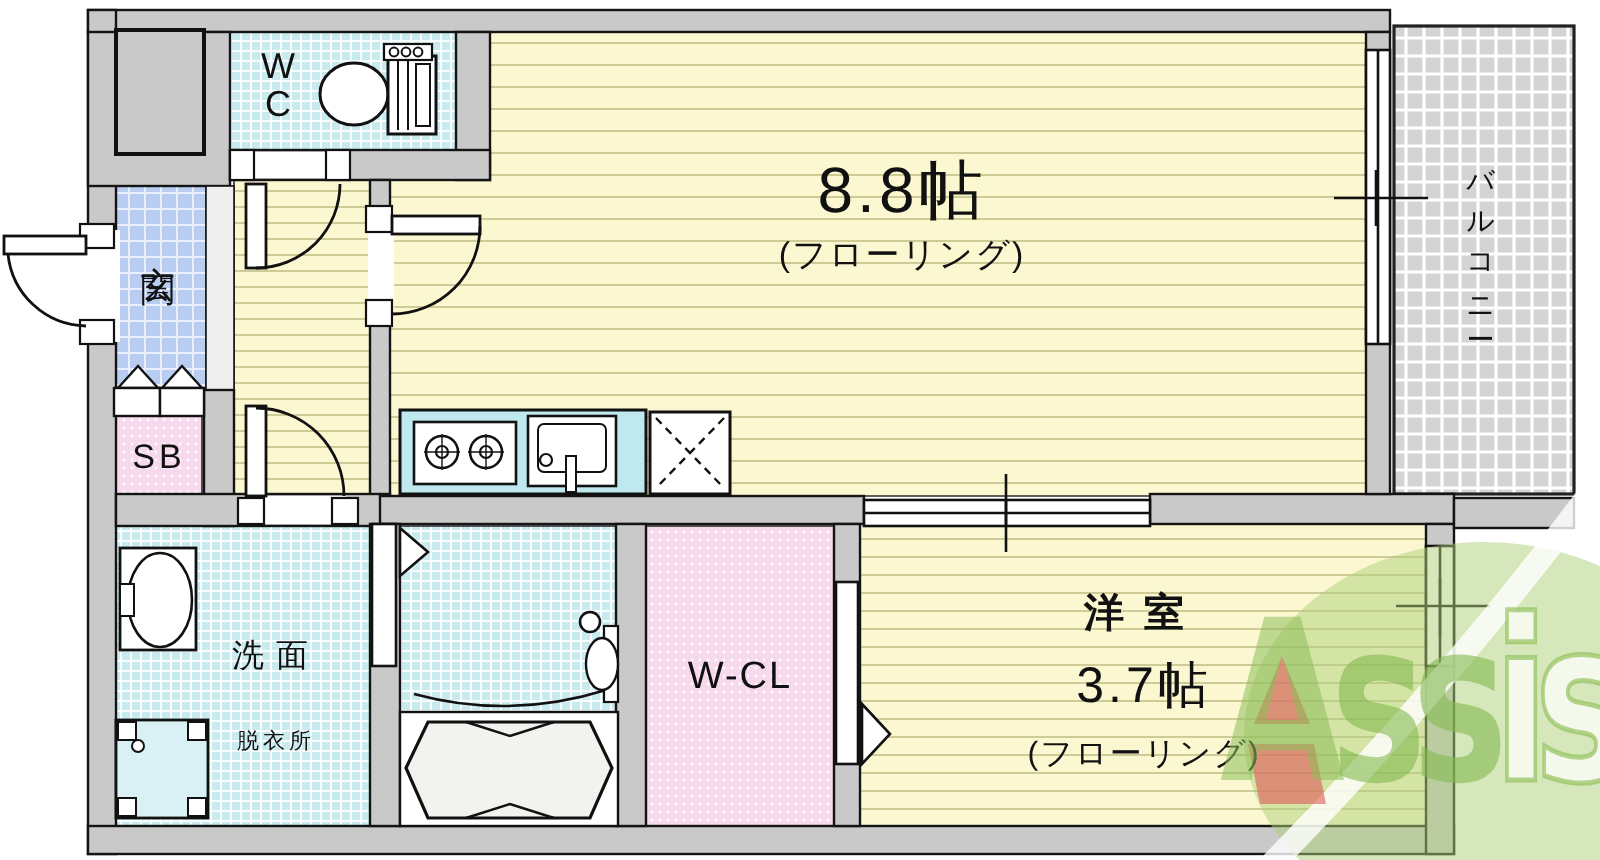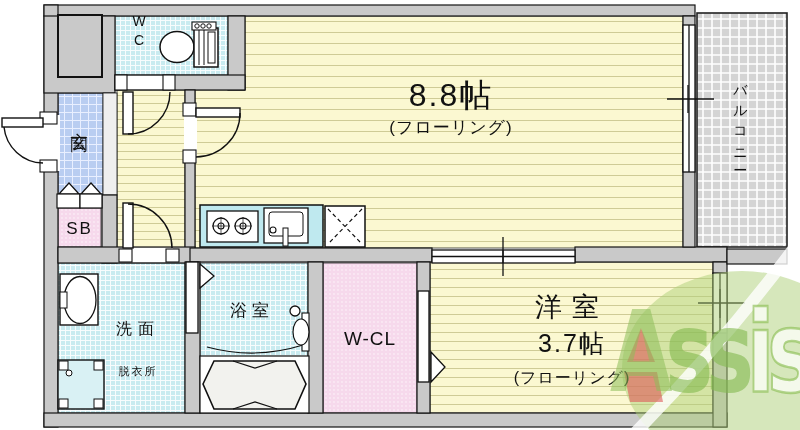--- a/index.html
+++ b/index.html
@@ -6,21 +6,21 @@
   .stage{position:relative;width:800px;height:430px;background:#ffffff;overflow:hidden;
          font-family:"Liberation Sans",sans-serif;}
   svg{position:absolute;left:0;top:0;}
   .lbl{position:absolute;color:#111;white-space:nowrap;z-index:3;line-height:1.2;}
   .lbl.center{text-align:center;}
   .vert{writing-mode:vertical-rl;text-orientation:upright;}
   .wc-stack{word-break:break-all;white-space:normal;text-align:center;line-height:19px;}
   .ldk-l1{font-size:27px;letter-spacing:6px;line-height:30px;}
   .ldk-l2{font-size:32px;letter-spacing:2px;line-height:36px;}
   .ldk-l3{font-size:17px;letter-spacing:1px;line-height:30px;}
-  .yo-l1{font-size:27px;letter-spacing:10px;line-height:32px;}
+  .yo-l1{font-size:20px;letter-spacing:10px;line-height:32px;font-weight:bold;}
   .yo-l2{font-size:25px;letter-spacing:2px;line-height:40px;}
   .yo-l3{font-size:16px;letter-spacing:1px;line-height:30px;}
   .wash-l1{font-size:16px;letter-spacing:6px;line-height:23px;}
   .wash-l2{font-size:11px;letter-spacing:2px;line-height:23px;margin-top:20px;}
   .wm-text{position:absolute;left:610px;top:296px;z-index:4;font-family:"DejaVu Sans",sans-serif;
            font-weight:bold;font-size:112px;line-height:1;letter-spacing:-10px;
            transform:scaleX(0.72);transform-origin:left top;pointer-events:none;}
   .wm-a{color:rgba(140,189,90,0.55);}
   .wm-ss{color:rgba(130,185,78,0.60);}
   .wm-ist{color:rgba(250,252,245,0.82);-webkit-text-stroke:2.5px rgba(140,190,85,0.65);}
@@ -224,40 +224,39 @@
   </g>
 
   <g>
     <ellipse cx="742" cy="368" rx="120" ry="97" fill="#add078" opacity=".5"></ellipse>
     <path d="M636 432 Q728 338 800 240" fill="none" stroke="#ffffff" stroke-width="12" stroke-linecap="round" opacity=".8"></path>
     <path d="M641 328 L655 362 L627 362 Z" opacity=".6" fill="#dd5a5a"></path>
     <path d="M624 372 L657 372 L663 402 L630 402 Z" opacity=".6" fill="#dd5a5a"></path>
   </g>
 </svg>
 
-<div class="lbl wc-stack" style="left:129px;top:12px;width:20px;font-size:14px;">WC</div>
+<div class="lbl wc-stack" style="left:129px;top:24px;width:20px;font-size:18px;">WC</div>
 
 <div class="lbl vert" style="left:68px;top:119px;font-size:17px;letter-spacing:4px;">玄関</div>
 
 <div class="lbl center" style="left:58px;top:219px;width:43px;font-size:17px;letter-spacing:2px;text-align:center;">SB</div>
 
 <div class="lbl center" style="left:320px;top:77px;width:262px;">
   <div class="ldk-l2">8.8帖</div>
   <div class="ldk-l3">(フローリング)</div>
 </div>
 
 <div class="lbl center" style="left:455px;top:291px;width:234px;">
   <div class="yo-l1">洋室</div>
   <div class="yo-l2">3.7帖</div>
   <div class="yo-l3">(フローリング)</div>
 </div>
 
 <div class="lbl center" style="left:323px;top:328px;width:94px;font-size:19px;letter-spacing:1px;">W-CL</div>
 
-<div class="lbl center" style="left:202px;top:301px;width:100px;font-size:17px;letter-spacing:5px;">浴室</div>
 
 <div class="lbl center" style="left:80px;top:317px;width:116px;">
   <div class="wash-l1">洗面</div>
   <div class="wash-l2">脱衣所</div>
 </div>
 
 <div class="lbl vert" style="left:732px;top:74px;font-size:14px;letter-spacing:6px;">バルコニー</div>
 
 <div class="wm-text"><span class="wm-a">A</span><span class="wm-ss">ss</span><span class="wm-ist">ist</span></div>
 

